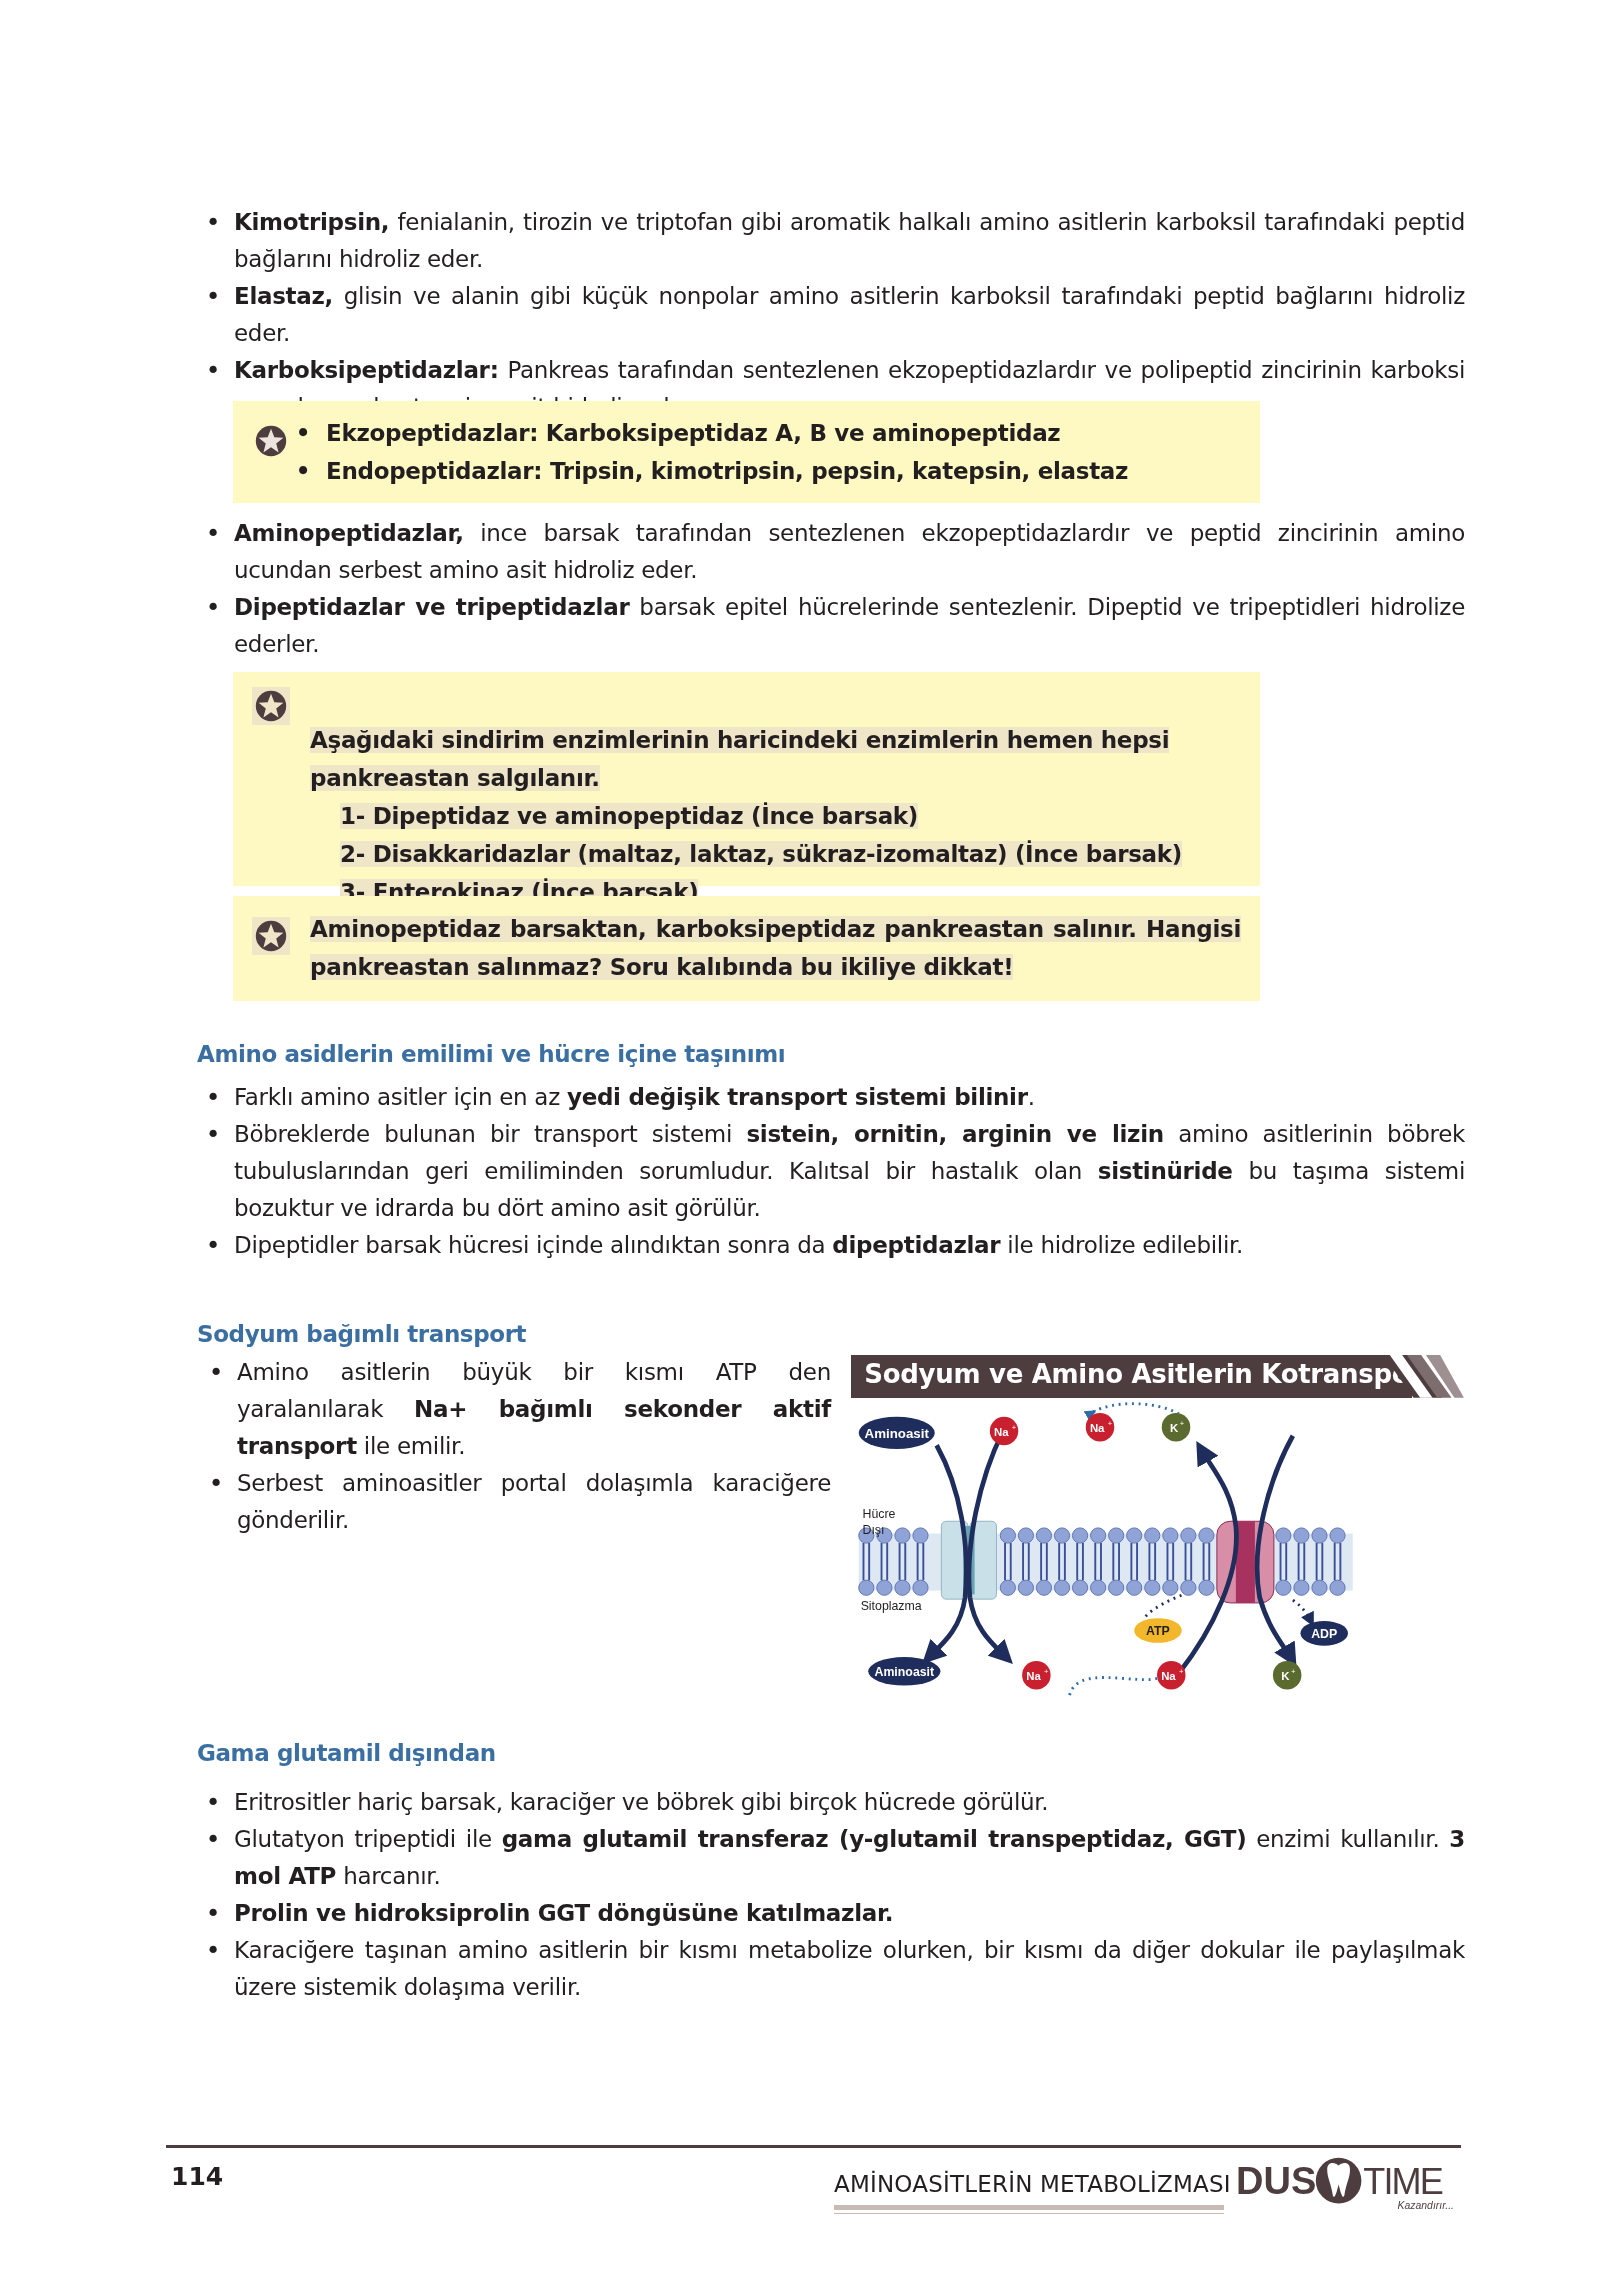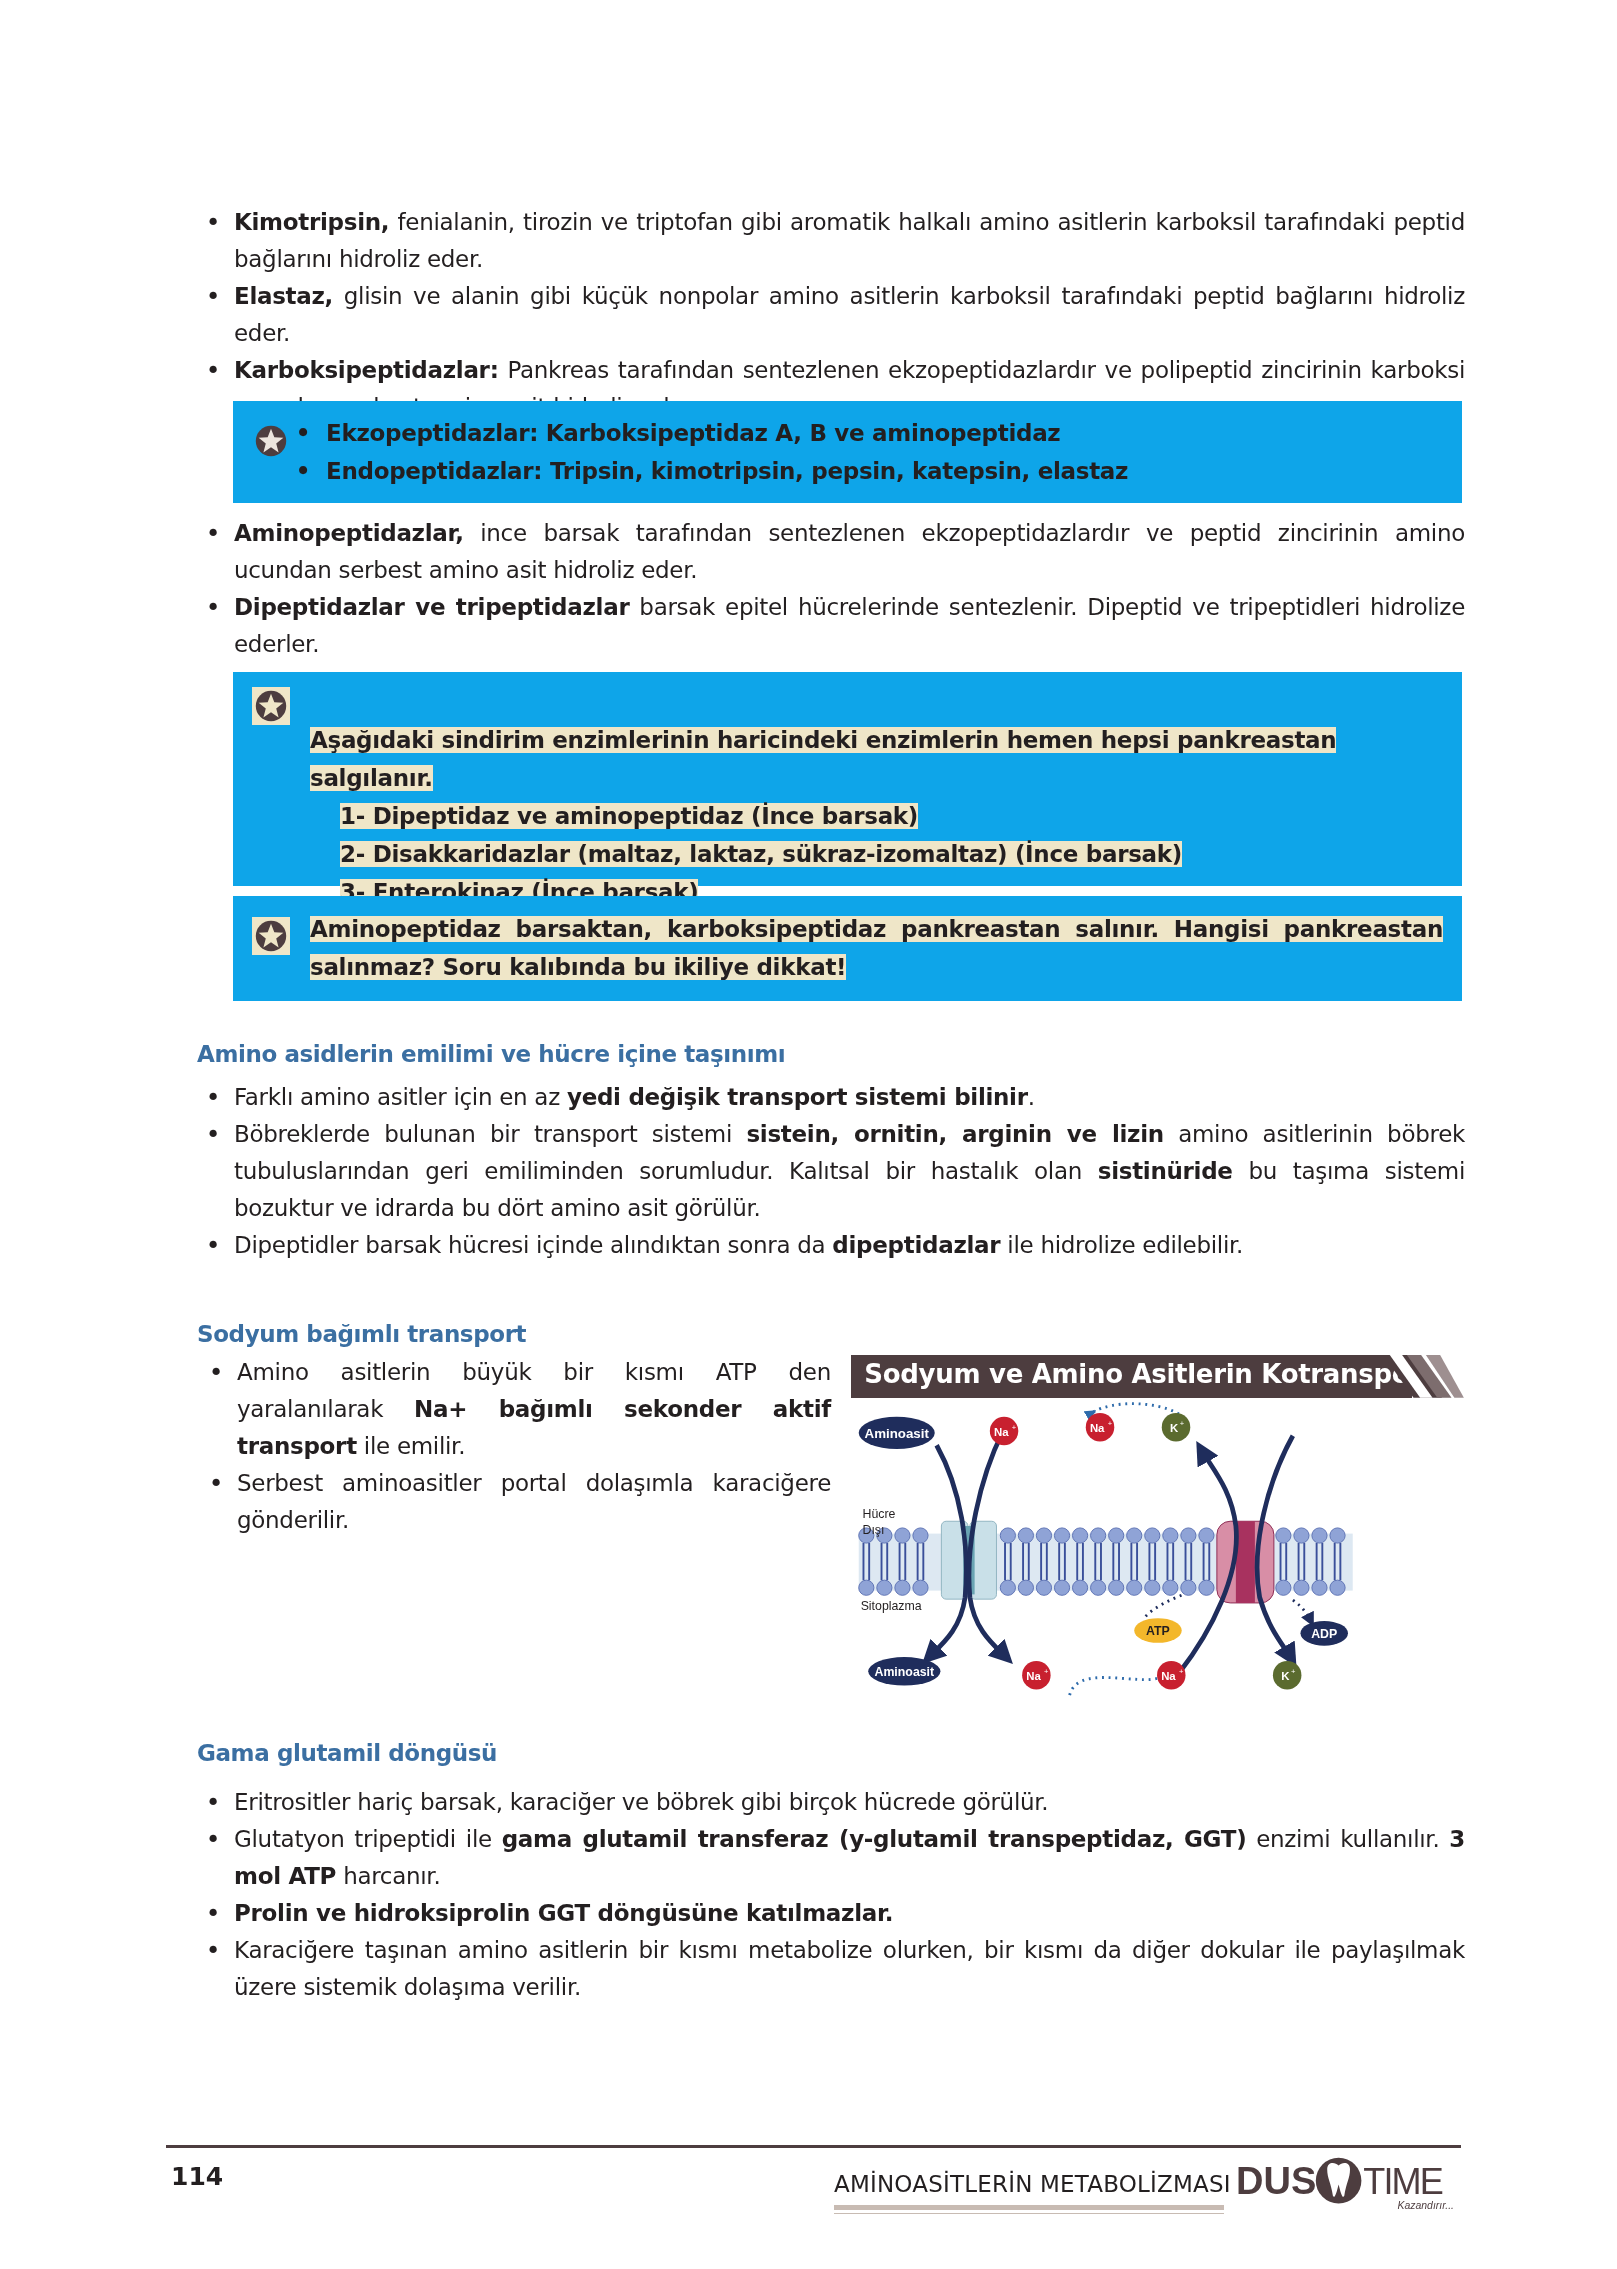--- a/index.html
+++ b/index.html
@@ -6,21 +6,21 @@
   body { width: 1618px; height: 2269px; position: relative; overflow: hidden;
          font-family: "DejaVu Sans", sans-serif; color: #231f20; }
   .page { position: absolute; left: 0; top: 0; width: 1618px; height: 2269px; }
 
   .blist { position: absolute; left: 200px; width: 1265px; margin: 0; padding: 0; list-style: none; }
   .blist li { position: relative; padding-left: 34px; font-size: 23px; line-height: 37px;
               text-align: justify; letter-spacing: -0.3px; }
   .blist li::before { content: "\2022"; position: absolute; left: 5.7px; top: 0; font-size: 25px; }
   .blist b { font-weight: bold; }
 
-  .note { position: absolute; left: 233px; width: 1229px; background: #0ea5e9; }
+  .note { position: absolute; left: 233px; width: 1027px; background: #fef9c3; }
   .star { position: absolute; left: 19px; width: 38px; height: 38px; }
   .star.hl { background: #efe6c8; }
   .note-inner { position: absolute; left: 77px; right: 19px; }
   .note-line { font-size: 23px; line-height: 38px; font-weight: bold; letter-spacing: -0.3px; }
   .hl-text { background: #efe6c8; }
   .note ul { margin: 0; padding: 0; list-style: none; }
   .note ul li { position: relative; padding-left: 34px; }
   .note ul li::before { content: "\2022"; position: absolute; left: 3.8px; }
 
   .sec-title { position: absolute; left: 197px; font-size: 23px; font-weight: bold;
@@ -233,21 +233,21 @@
       <text x="203" y="336" fill="#fff" font-size="8" font-family="Liberation Sans, sans-serif">+</text>
       <circle cx="337" cy="337" r="15" fill="#c8202f"></circle>
       <text x="334" y="342" text-anchor="middle" fill="#fff" font-size="12" font-weight="bold" font-family="Liberation Sans, sans-serif">Na</text>
       <text x="345" y="336" fill="#fff" font-size="8" font-family="Liberation Sans, sans-serif">+</text>
       <circle cx="459" cy="337" r="15" fill="#5b6b2f"></circle>
       <text x="457" y="342" text-anchor="middle" fill="#fff" font-size="12" font-weight="bold" font-family="Liberation Sans, sans-serif">K</text>
       <text x="463" y="336" fill="#fff" font-size="8" font-family="Liberation Sans, sans-serif">+</text>
     </svg>
   </div>
 
-  <div class="sec-title" style="top:1740px;">Gama glutamil döngüsü</div>
+  <div class="sec-title" style="top:1740px;">Gama glutamil dışından</div>
   <ul class="blist" id="sec3" style="top:1784px;">
       <li><span>Eritrositler hariç barsak, karaciğer ve böbrek gibi birçok hücrede görülür.</span></li>
       <li><span>Glutatyon tripeptidi ile </span><b>gama glutamil transferaz (y-glutamil transpeptidaz, GGT)</b><span> enzimi kullanılır. </span><b>3 mol ATP</b><span> harcanır.</span></li>
       <li><b>Prolin ve hidroksiprolin GGT döngüsüne katılmazlar.</b></li>
       <li><span>Karaciğere taşınan amino asitlerin bir kısmı metabolize olurken, bir kısmı da diğer dokular ile paylaşılmak üzere sistemik dolaşıma verilir.</span></li>
     </ul>
 
   <div class="footer-rule"></div>
   <div class="page-num">114</div>
   <div class="chapter">AMİNOASİTLERİN METABOLİZMASI</div>

